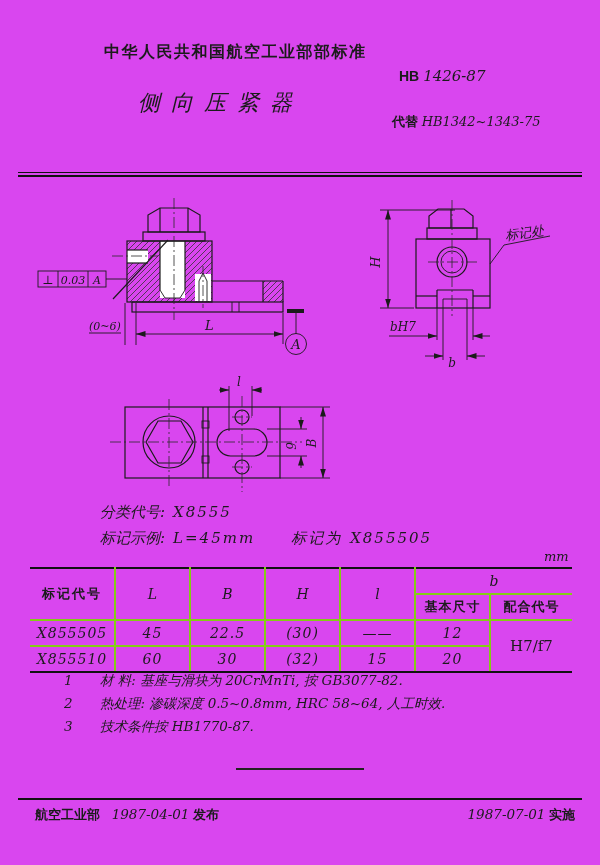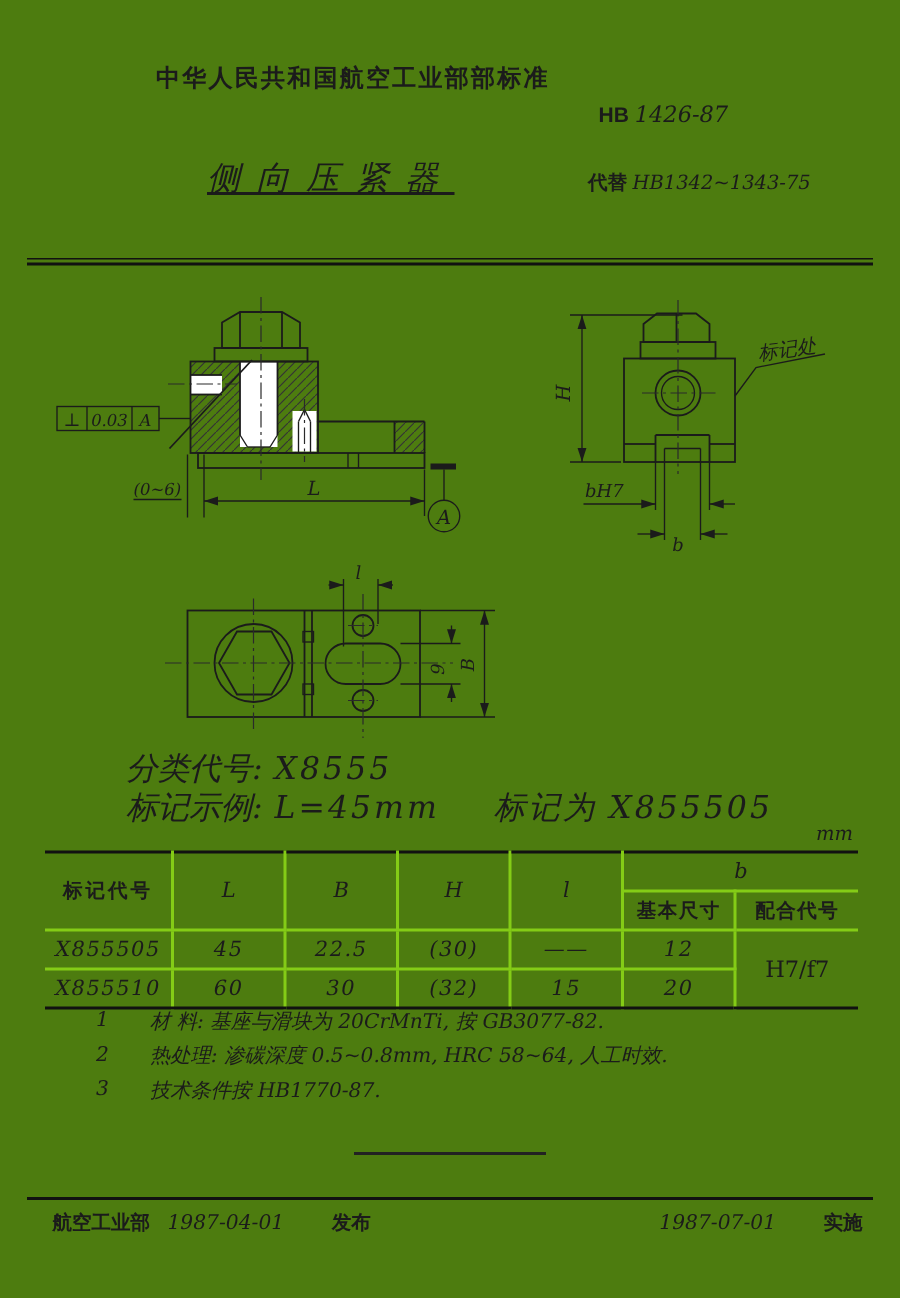--- a/index.html
+++ b/index.html
@@ -1,29 +1,29 @@
 <!DOCTYPE html>
 <html><head>
 <meta charset="utf-8">
 <style>
   html,body{margin:0;padding:0;background:#e8e8e8;}
-  #page{position:relative;width:600px;height:865px;background:#4d7c0f;overflow:hidden;
+  #page{position:relative;width:600px;height:865px;background:#d946ef;overflow:hidden;
         font-family:"Liberation Sans",sans-serif;color:#1b1b1b;}
   .abs{position:absolute;}
   .print{font-family:"Liberation Sans",sans-serif;font-weight:bold;}
   .hand{font-family:"DejaVu Serif",serif;font-style:italic;}
   
   .org-title{left:104px;top:42px;font-size:16px;letter-spacing:1.5px;}
   .hb-line{left:399px;top:67px;font-size:14px;}
   .hb-line .num{font-size:15px;}
-  .doc-title{left:138px;top:104px;font-size:22px;letter-spacing:11px;text-decoration:underline;}
+  .doc-title{left:138px;top:88px;font-size:22px;letter-spacing:11px;}
   .replaces{left:392px;top:113px;font-size:13px;}
   .rule-double{left:18px;top:172px;width:564px;height:2px;border-top:1px solid #111;border-bottom:2px solid #111;}
   
-  .class-block{left:84px;top:499px;font-size:21px;line-height:26px;}
+  .class-block{left:100px;top:499px;font-size:15px;line-height:26px;}
   .class-block .v{margin-left:8px;letter-spacing:2px;}
   
   .unit-label{left:544px;top:549px;font-size:13px;}
   .spec-table{left:30px;top:567px;border-collapse:collapse;table-layout:fixed;width:542px;}
   .spec-table th,.spec-table td{border:2px solid #84cc16;text-align:center;padding:0;height:24px;
       font-weight:normal;overflow:hidden;}
   .spec-table .cn{font-family:"Liberation Sans",sans-serif;font-weight:bold;font-size:13px;letter-spacing:2px;}
   .spec-table .it{font-family:"DejaVu Serif",serif;font-style:italic;font-size:14px;}
   .spec-table .val{font-family:"DejaVu Serif",serif;font-style:italic;font-size:14px;letter-spacing:1px;}
   .spec-table .fitv{font-family:"DejaVu Serif",serif;font-size:15px;}
@@ -35,21 +35,21 @@
   .notes{left:64px;top:672px;font-size:13.5px;}
   .note-line{display:flex;margin-bottom:5px;}
   .note-no{width:36px;flex:0 0 36px;}
   
   .mid-rule{left:236px;top:768px;width:128px;border-top:2px solid #222;}
   .footer-rule{left:18px;top:798px;width:564px;border-top:2px solid #111;}
   .footer{left:0;top:806px;width:600px;font-size:13px;}
   .footer .left{position:absolute;left:35px;top:0;}
   .footer .right{position:absolute;right:25px;top:0;}
   .footer .hand{font-size:13.5px;}
-  .gap-l{margin-left:28px;}
+  .gap-l{}
   .gap-s{margin-left:8px;}
   
   svg text{fill:#1b1b1b;}
   .lbl{font-family:"DejaVu Serif",serif;font-style:italic;}
   .ol{stroke:#1b1b1b;stroke-width:1.2;fill:none;}
   .thin{stroke:#1b1b1b;stroke-width:0.9;fill:none;}
   .cl{stroke:#2a2a2a;stroke-width:0.8;fill:none;stroke-dasharray:11 3 2 3;}
   .dim{stroke:#1b1b1b;stroke-width:0.9;fill:none;}
   .wfill{fill:#ffffff;stroke:none;}
 </style>

